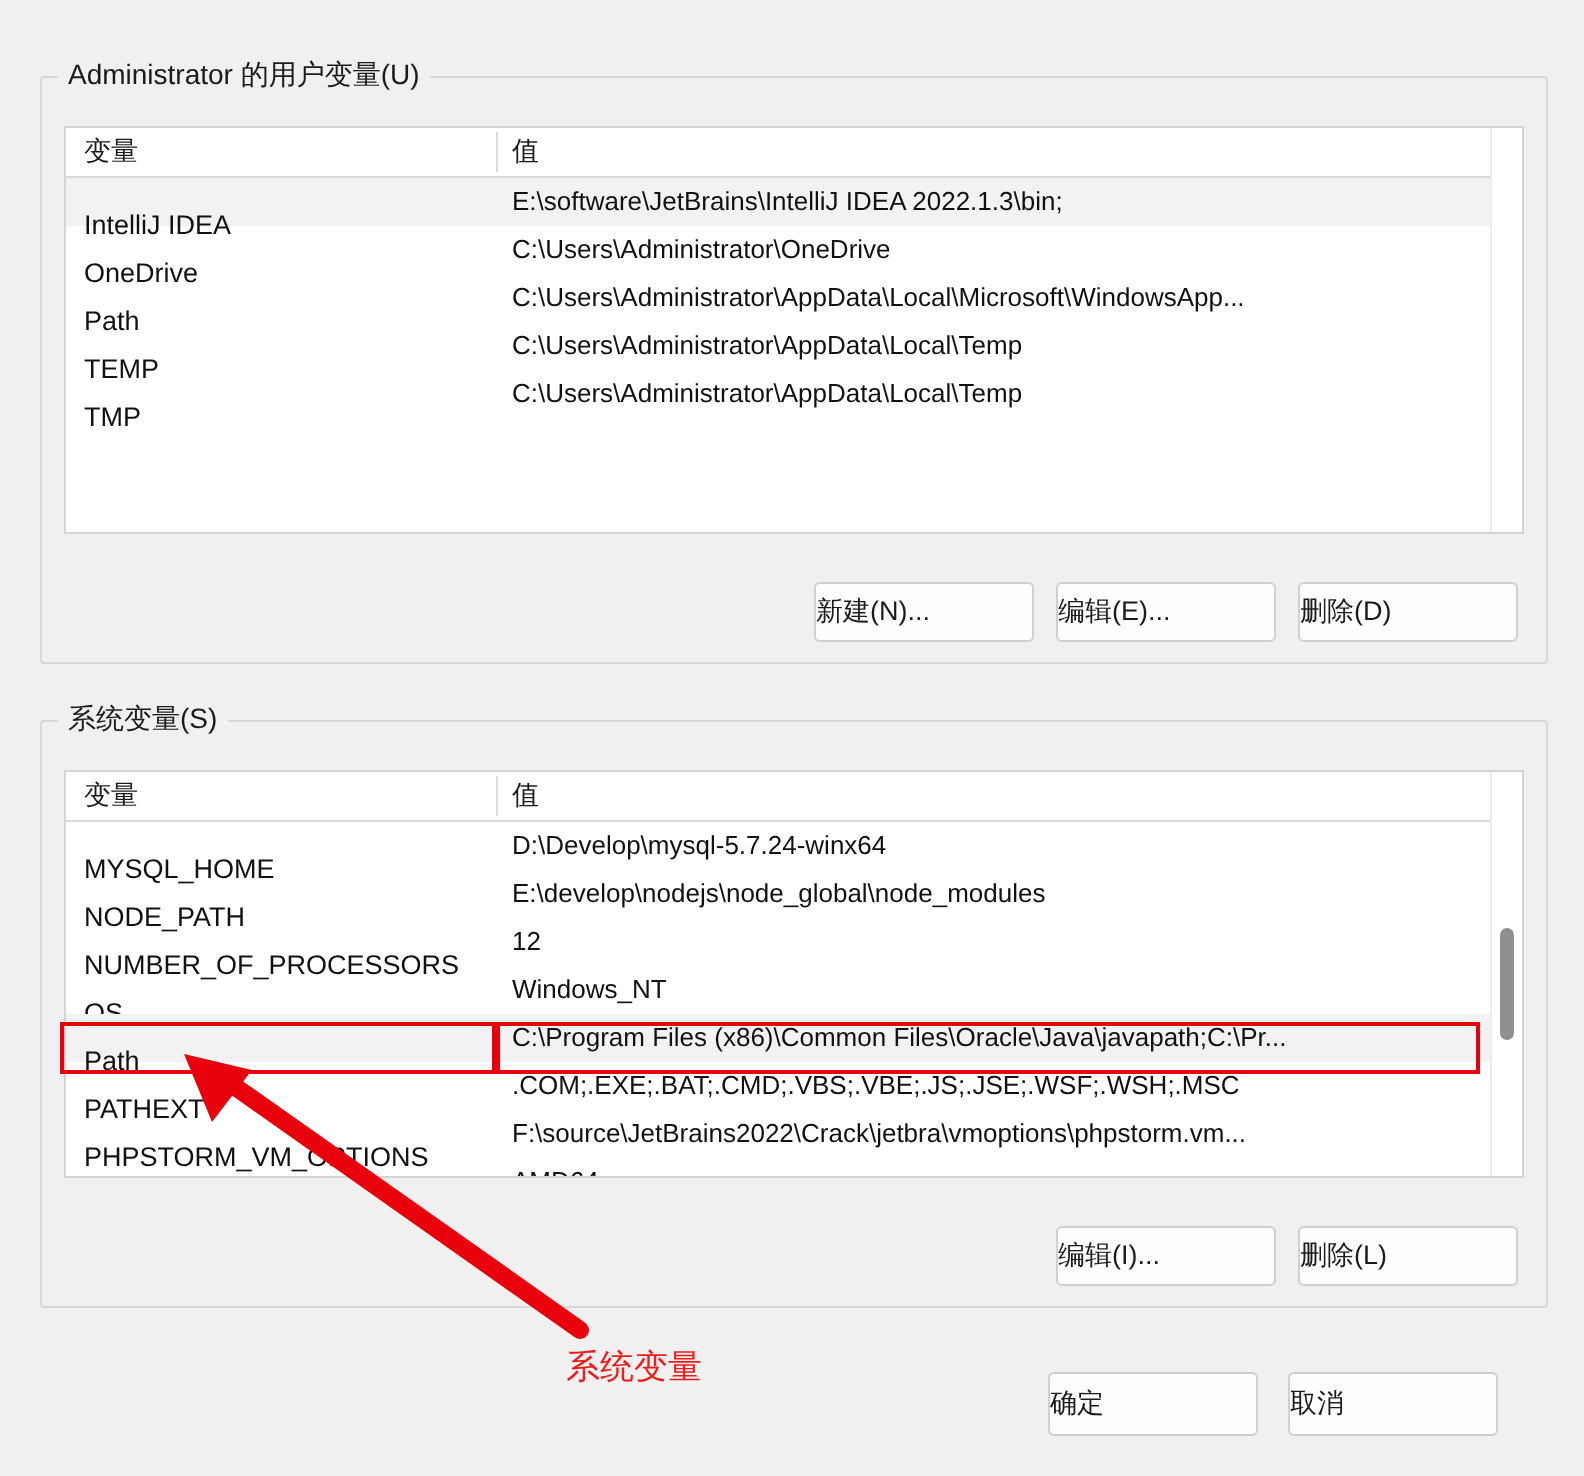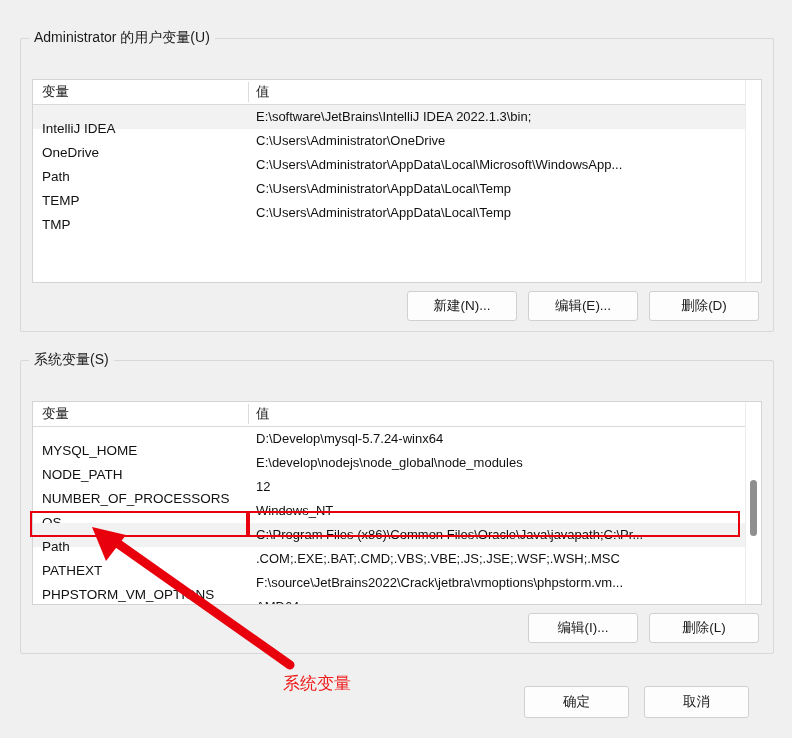--- a/index.html
+++ b/index.html
@@ -49,21 +49,20 @@
   
   .table-wrap {
     position: absolute;
     left: 11px;
     top: 24px;
     width: 728px;
     height: 202px;
     background: #ffffff;
     border: 1px solid #d4d4d4;
     overflow: hidden;
-    margin-top: 16px;
   }
   .table-head {
     position: relative;
     height: 24px;
     background: #ffffff;
     border-bottom: 1px solid #d9d9d9;
   }
   .th {
     position: absolute;
     top: 3px;
@@ -133,21 +132,21 @@
   
   .btn {
     position: absolute;
     height: 30px;
     background: #fdfdfd;
     border: 1px solid #d0d0d0;
     border-radius: 3px;
     font-family: "Liberation Sans", "DejaVu Sans", sans-serif;
     font-size: 13.5px;
     color: #1b1b1b;
-    text-align: center;
+    text-align: left;
     line-height: 28px;
     cursor: default;
     box-sizing: border-box;
   }
   .btn-new  { left: 386px; width: 110px; }
   .btn-edit { left: 507px; width: 110px; }
   .btn-del  { left: 628px; width: 110px; }
   .grp-btn-row { top: 252px; }
 
   .btn-ok {

